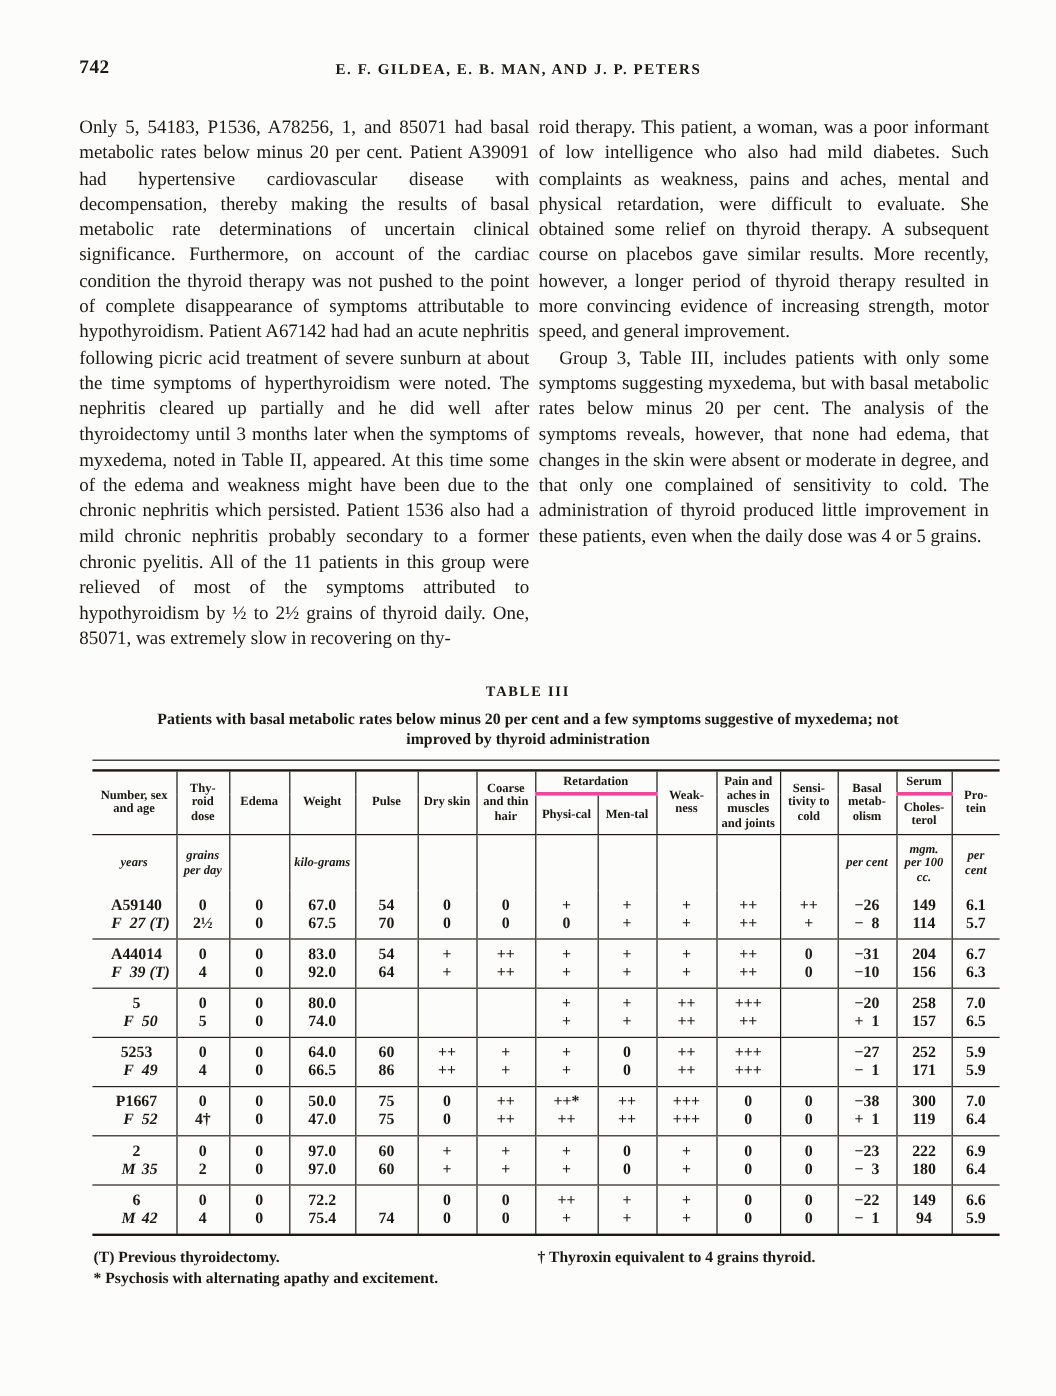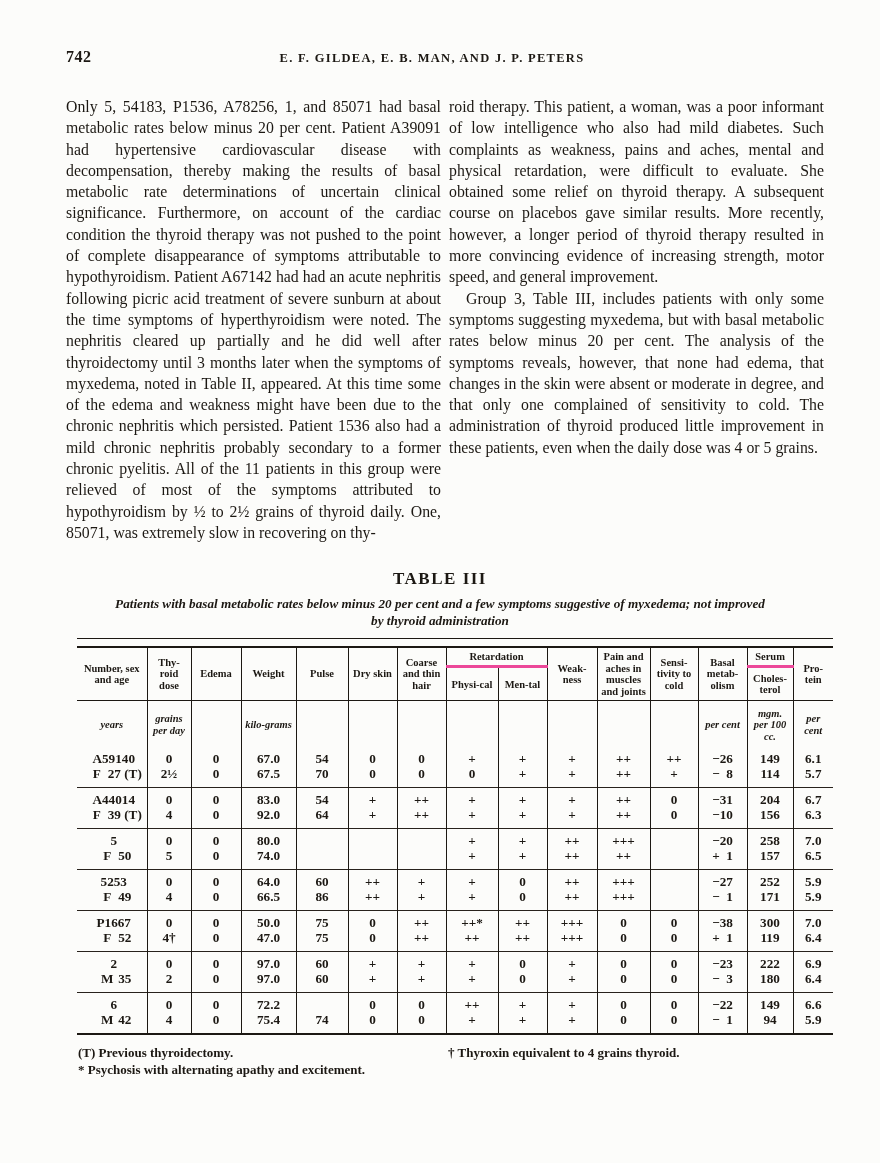--- a/index.html
+++ b/index.html
@@ -16,22 +16,22 @@
     font-size:12.5px;font-weight:bold;letter-spacing:1.3px;}
 
   
   .columns{display:flex;gap:8px;margin:24px 56px 0 66px;}
   .col{width:375px;text-align:justify;font-size:15.8px;line-height:21.3px;}
   .col p{margin:0;}
   .col p.indent{text-indent:17px;}
 
   
   .table-block{margin-top:26px;}
-  .tbl-label{text-align:center;font-size:17px;font-weight:bold;letter-spacing:1.5px;}
-  .tbl-caption{text-align:center;font-style:italic;font-weight:bold;font-size:13.2px;
+  .tbl-label{text-align:center;font-size:12px;font-weight:bold;letter-spacing:1.5px;}
+  .tbl-caption{text-align:center;font-weight:bold;font-size:13.2px;
     line-height:16.5px;max-width:650px;margin:7px auto 9px;}
   .top-rule{width:756px;margin-left:77px;height:10px;box-sizing:border-box;
     border-top:1.2px solid #1c1813;border-bottom:2.6px solid #1c1813;}
 
   table{border-collapse:collapse;table-layout:fixed;width:756px;margin-left:77px;
     border-bottom:2px solid #1c1813;font-weight:bold;}
   thead th{font-size:10.5px;line-height:11.5px;font-weight:bold;text-align:center;
     vertical-align:middle;padding:3px 2px;border-left:1px solid #1c1813;
     border-bottom:1.4px solid #1c1813;}
   thead tr.h1 th:first-child{border-left:none;}
@@ -40,21 +40,21 @@
     text-align:center;vertical-align:middle;padding:5px 3px 3px;height:46px;
     box-sizing:border-box;border-left:1px solid #1c1813;}
   tr.units td:first-child{border-left:none;}
   tr.datarow td{border-left:1px solid #1c1813;text-align:center;font-size:13.2px;
     line-height:15.5px;padding:4px 1px 5px;vertical-align:top;}
   tr.datarow td:first-child{border-left:none;}
   tr.datarow.sep td{border-top:1px solid #28221c;}
   tr.datarow td div{min-height:15.5px;}
   td.c-id{text-align:left;}
   td.c-id .idnum{padding-left:4px;}
-  td.c-id .idline2{padding-left:4px;}
+  td.c-id .idline2{padding-left:4px;font-style:italic;}
   td.c-id .sex{display:inline-block;width:22px;}
   td.c-chol{text-align:right;padding-right:9px;}
 
   
   .footnotes{margin:9px 47px 0 78px;font-size:13px;font-weight:bold;line-height:17.5px;
     display:grid;grid-template-columns:370px 1fr;}
   .footnotes div{margin:0;}
 </style>
 </head>
 <body>

